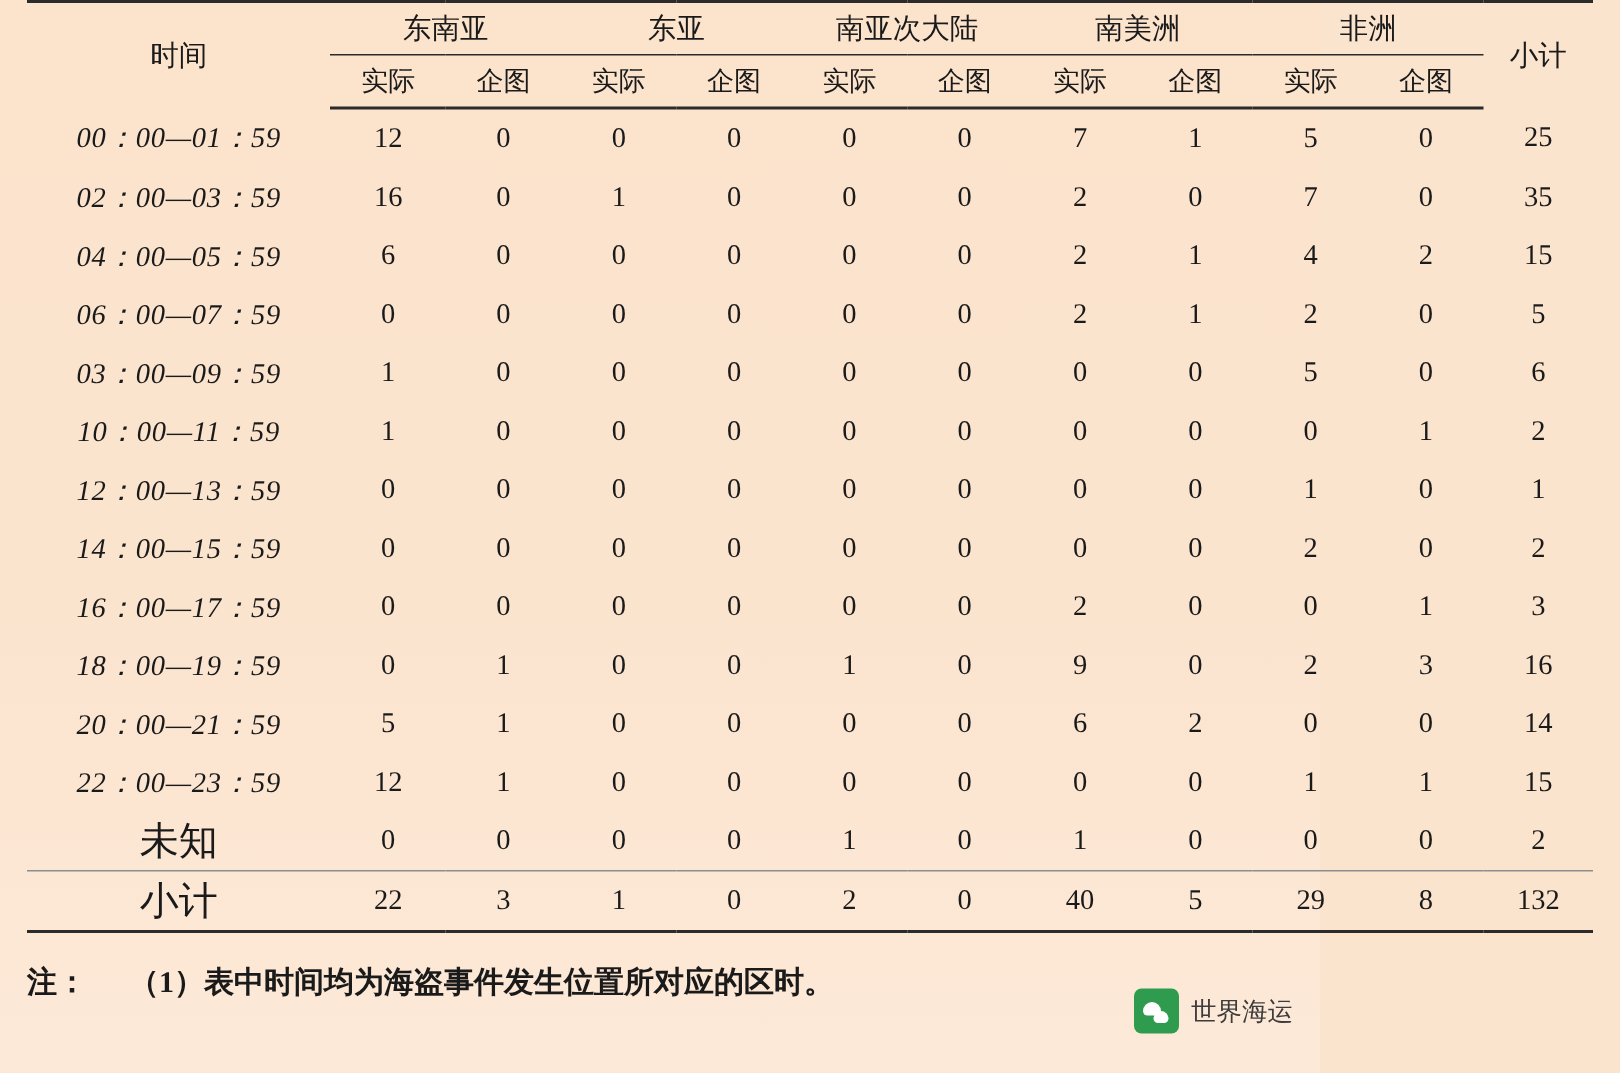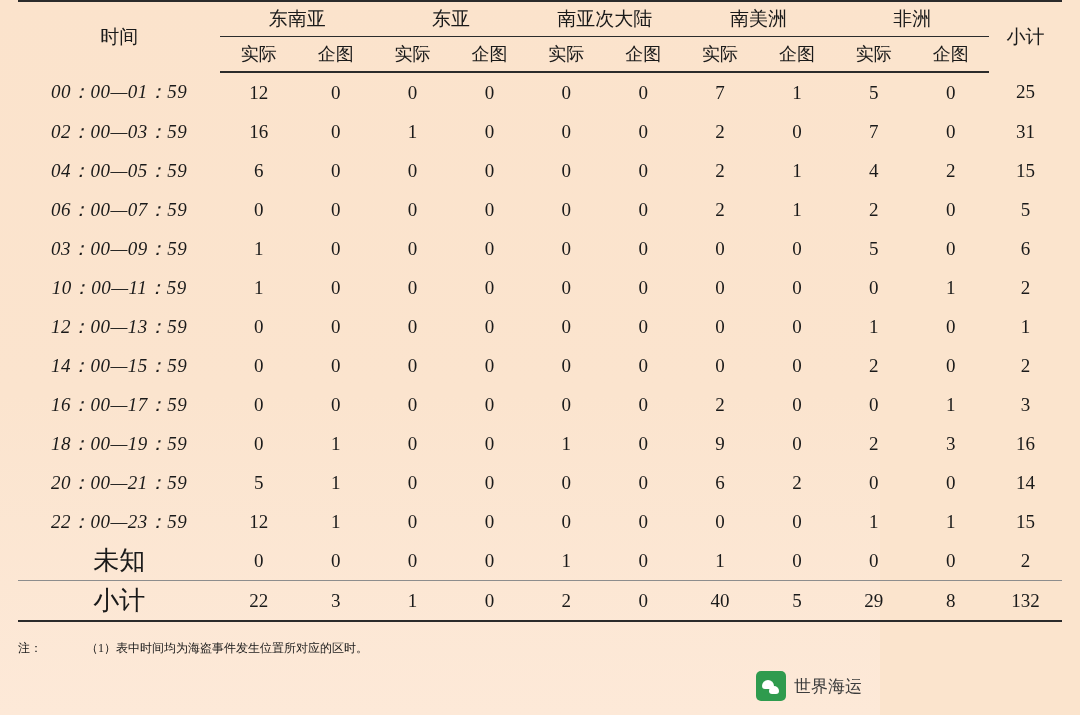--- a/index.html
+++ b/index.html
@@ -75,39 +75,40 @@
     text-align: center;
     font-size: 26px;
   }
   .col-time { width: 200px; }
   .col-num  { width: 76px; }
   .col-sum  { width: 72px; }
 
   .notes {
     margin: 16px 0 0 0;
     padding: 0 18px;
-    font-size: 12px;
+    font-size: 20px;
     line-height: 1.75;
+    font-weight: bold;
   }
   .note-line {
     display: block;
     white-space: nowrap;
   }
   .note-label {
     display: inline-block;
     width: 68px;
   }
   .note-indent {
     display: inline-block;
     width: 68px;
   }
   .wm {
     position: absolute;
     right: 18px;
-    bottom: 14px;
+    bottom: 26px;
     display: flex;
     align-items: center;
     gap: 8px;
     color: #4a4a4a;
     font-size: 17px;
   }
   .wm-logo {
     width: 30px;
     height: 30px;
     border-radius: 5px;
@@ -200,21 +201,21 @@
         <td>16</td>
         <td>0</td>
         <td>1</td>
         <td>0</td>
         <td>0</td>
         <td>0</td>
         <td>2</td>
         <td>0</td>
         <td>7</td>
         <td>0</td>
-        <td>31</td>
+        <td>35</td>
       </tr>
       <tr>
         <td class="time-cell">04：00—05：59</td>
         <td>6</td>
         <td>0</td>
         <td>0</td>
         <td>0</td>
         <td>0</td>
         <td>0</td>
         <td>2</td>

